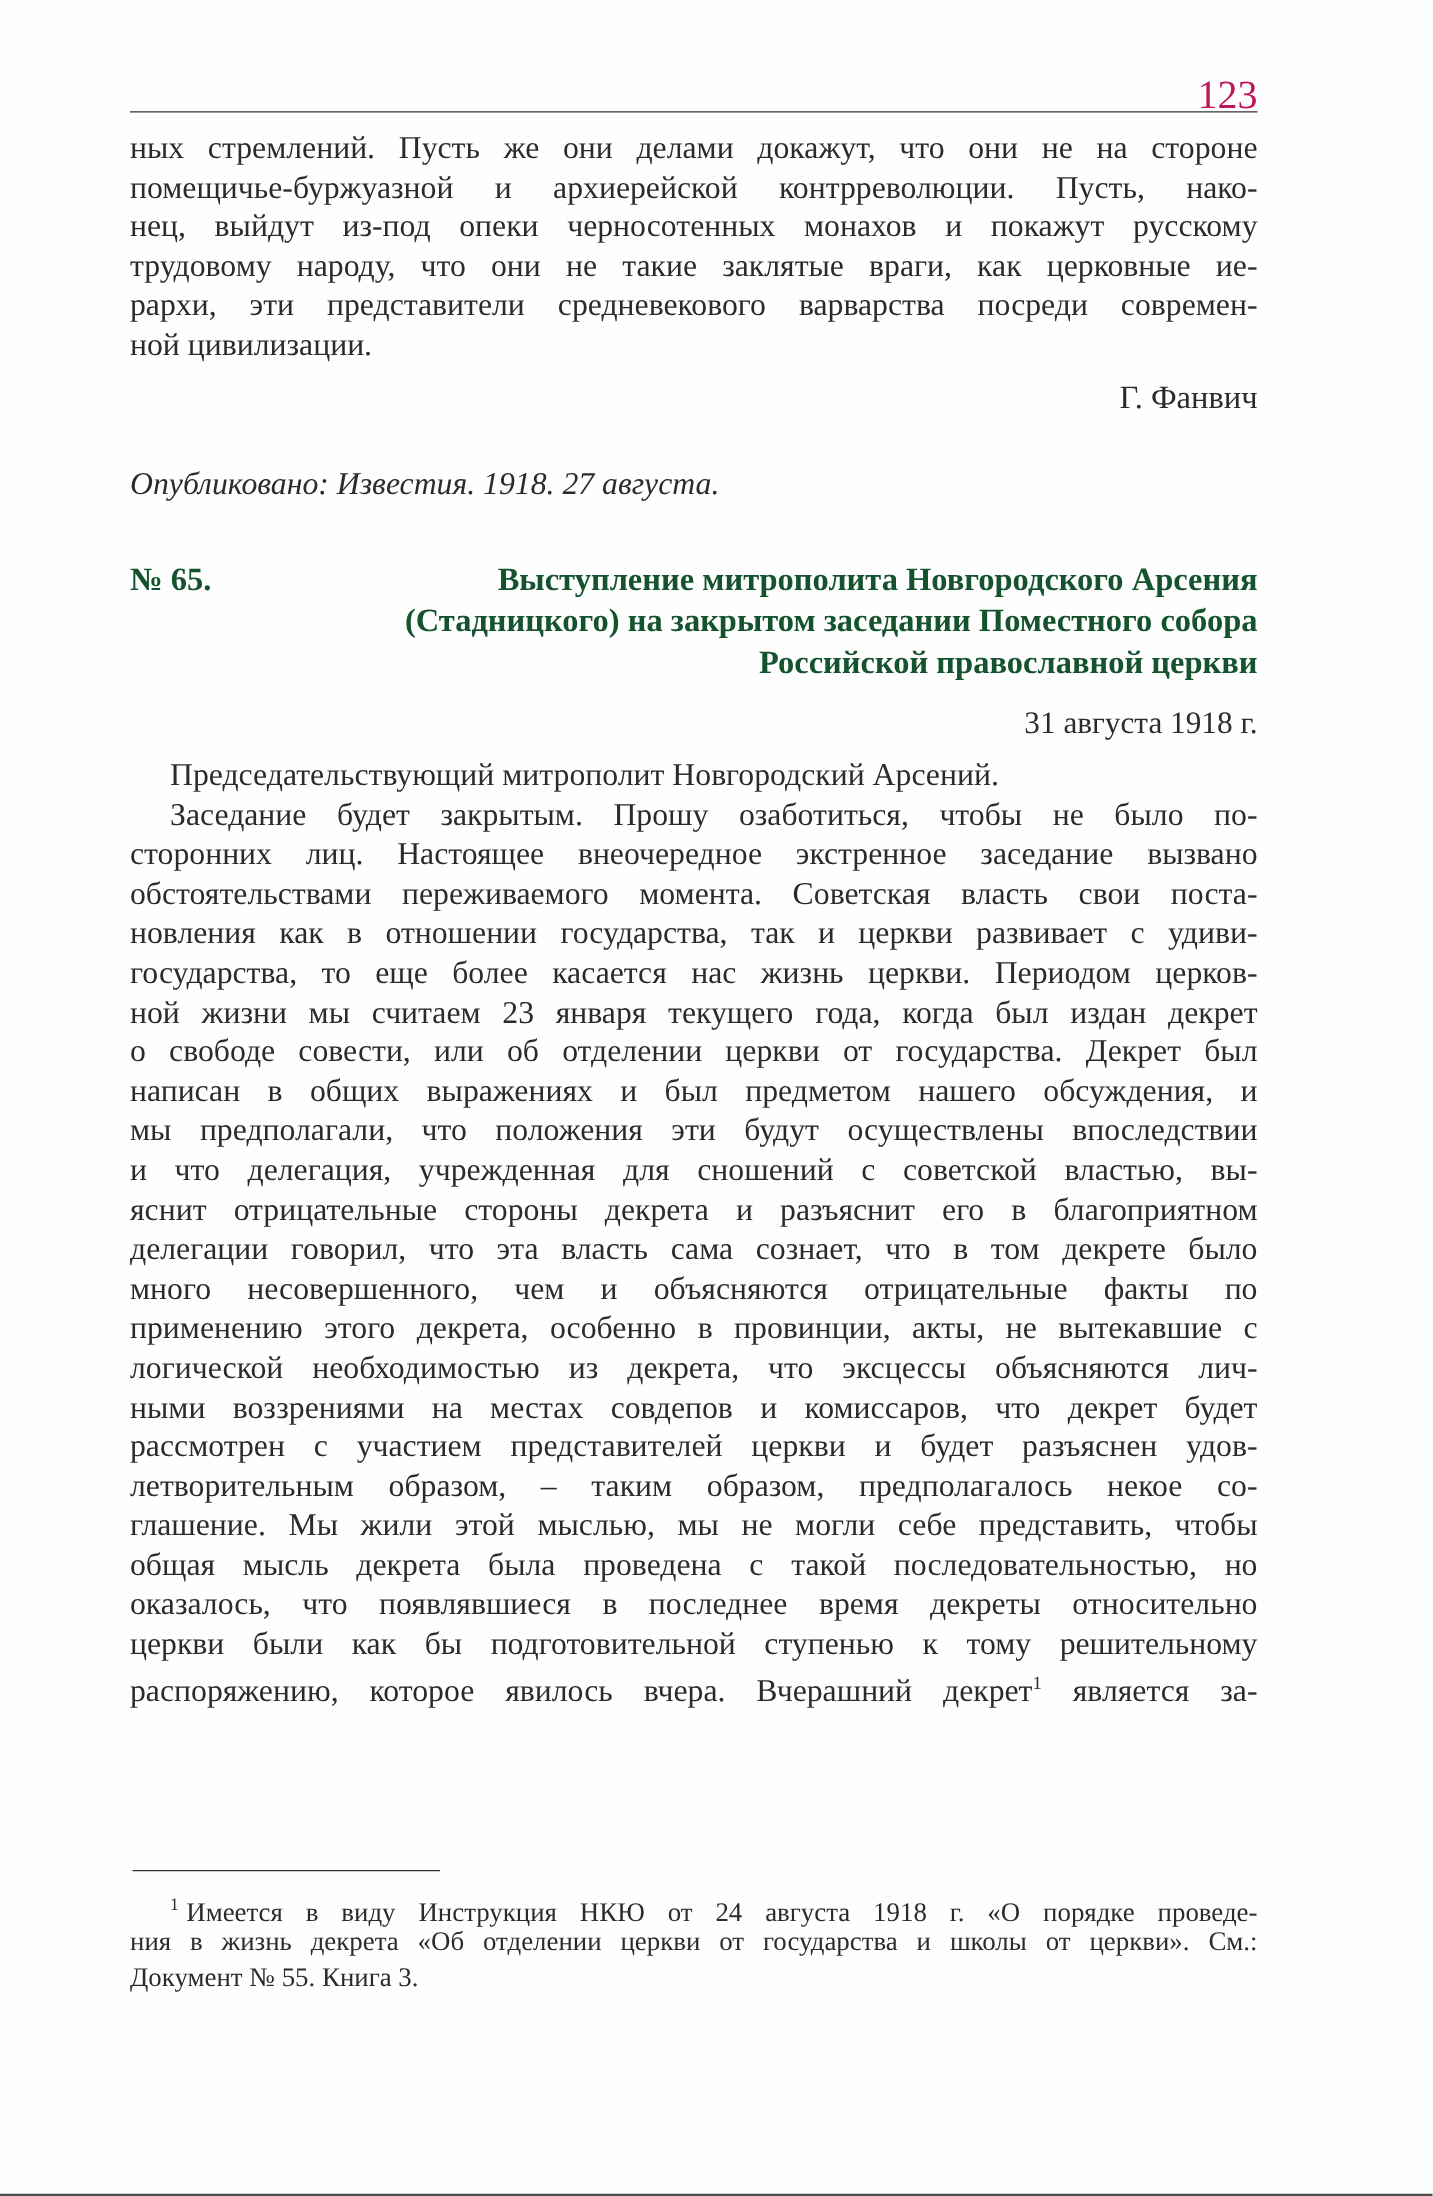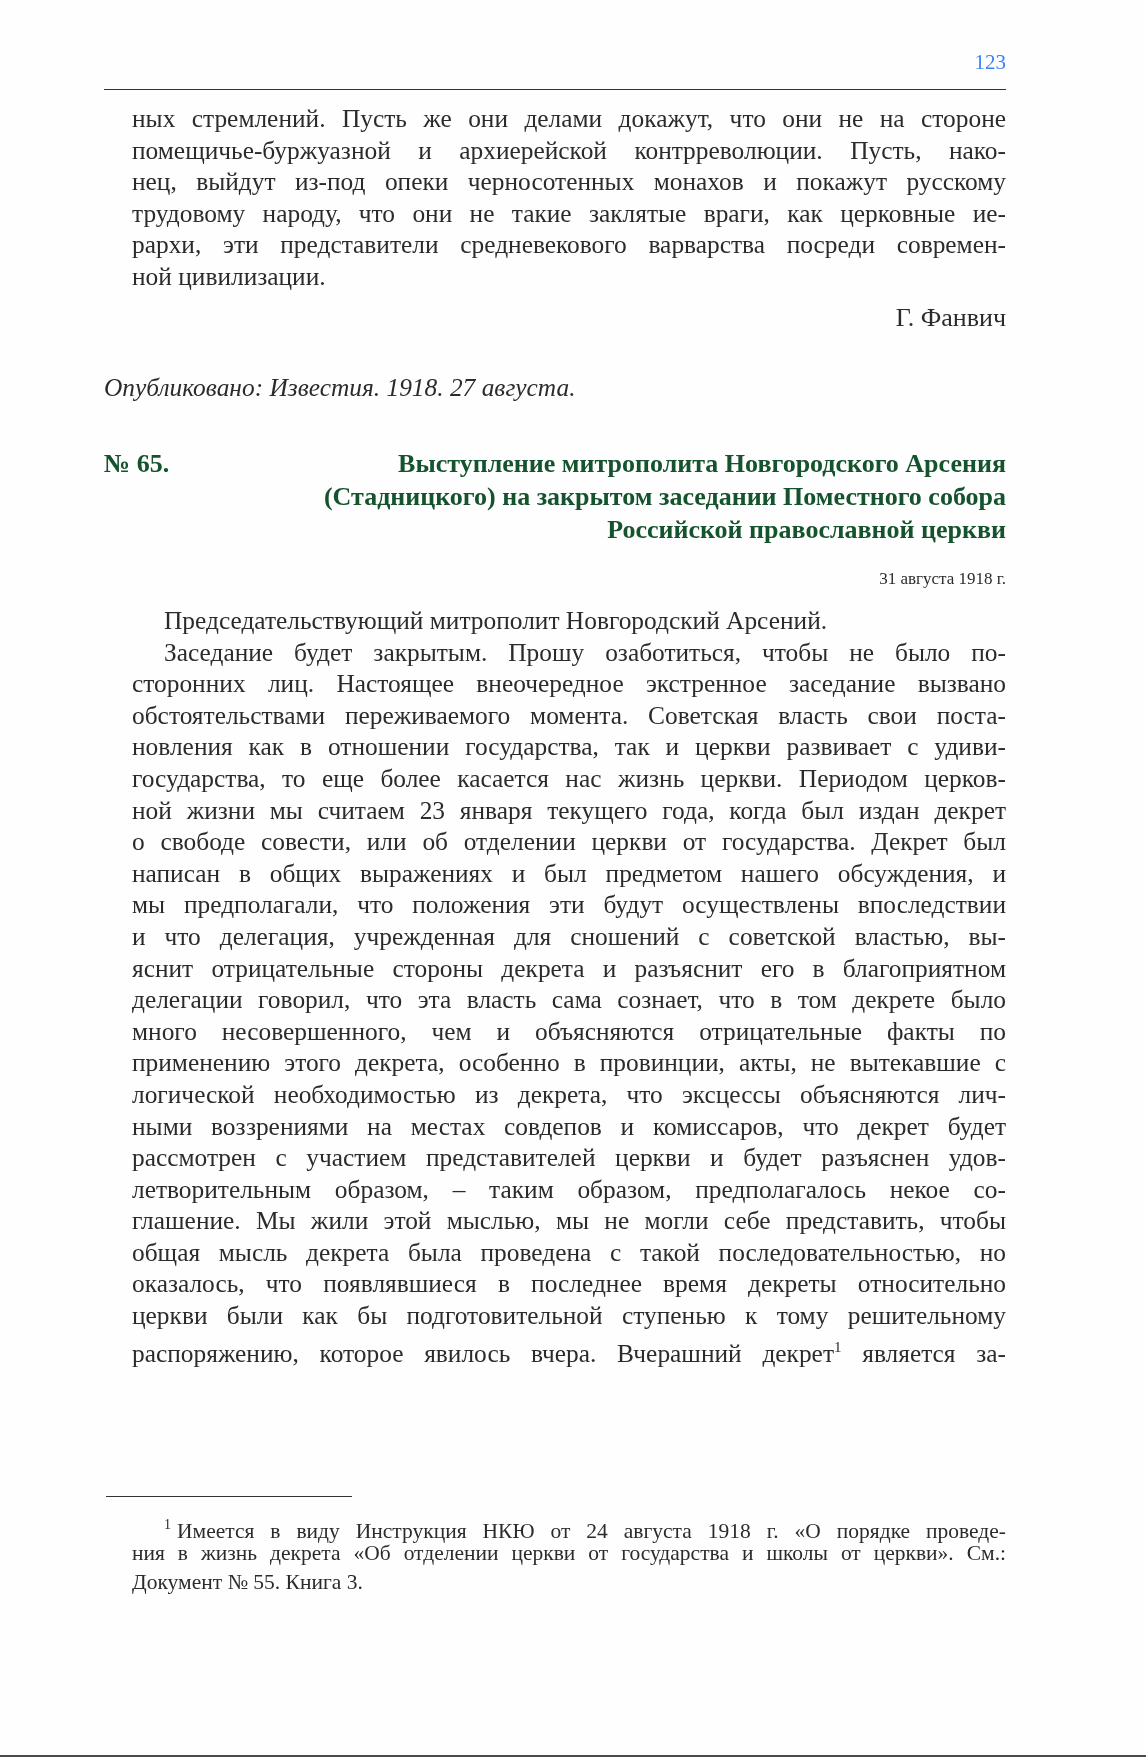--- a/index.html
+++ b/index.html
@@ -16,25 +16,25 @@
     color: #2b2b2b;
   }
   .page {
     position: absolute;
     left: 104px;
     top: 0;
     width: 902px;
   }
   .running-head {
     position: absolute;
-    top: 48px;
+    top: 61px;
     right: 0;
-    font-size: 21px;
+    font-size: 32px;
     line-height: 28px;
-    color: #3b82f6;
+    color: #be185d;
   }
   .head-rule {
     position: absolute;
     top: 89px;
     left: 0;
     width: 902px;
     height: 0;
     border-top: 1.5px solid #333;
   }
   .text-block {
@@ -45,21 +45,20 @@
     line-height: 31.6px;
     text-align: justify;
     hyphens: manual;
   }
   .line {
     display: block;
     text-align: justify;
     text-align-last: justify;
     white-space: nowrap;
     height: 31.6px;
-    margin-left: 28px;
   }
   .line.last {
     text-align-last: left;
   }
   .line.indent {
     padding-left: 32px;
   }
   .signature {
     position: absolute;
     top: 302px;
@@ -96,21 +95,21 @@
   }
   .doc-heading .title span {
     display: block;
     white-space: nowrap;
     text-align: right;
   }
   .doc-date {
     position: absolute;
     top: 563px;
     right: 0;
-    font-size: 17px;
+    font-size: 25px;
     line-height: 31.6px;
   }
   .body-text {
     top: 605px;
   }
   .footnote-rule {
     position: absolute;
     top: 1496px;
     left: 2px;
     width: 246px;

